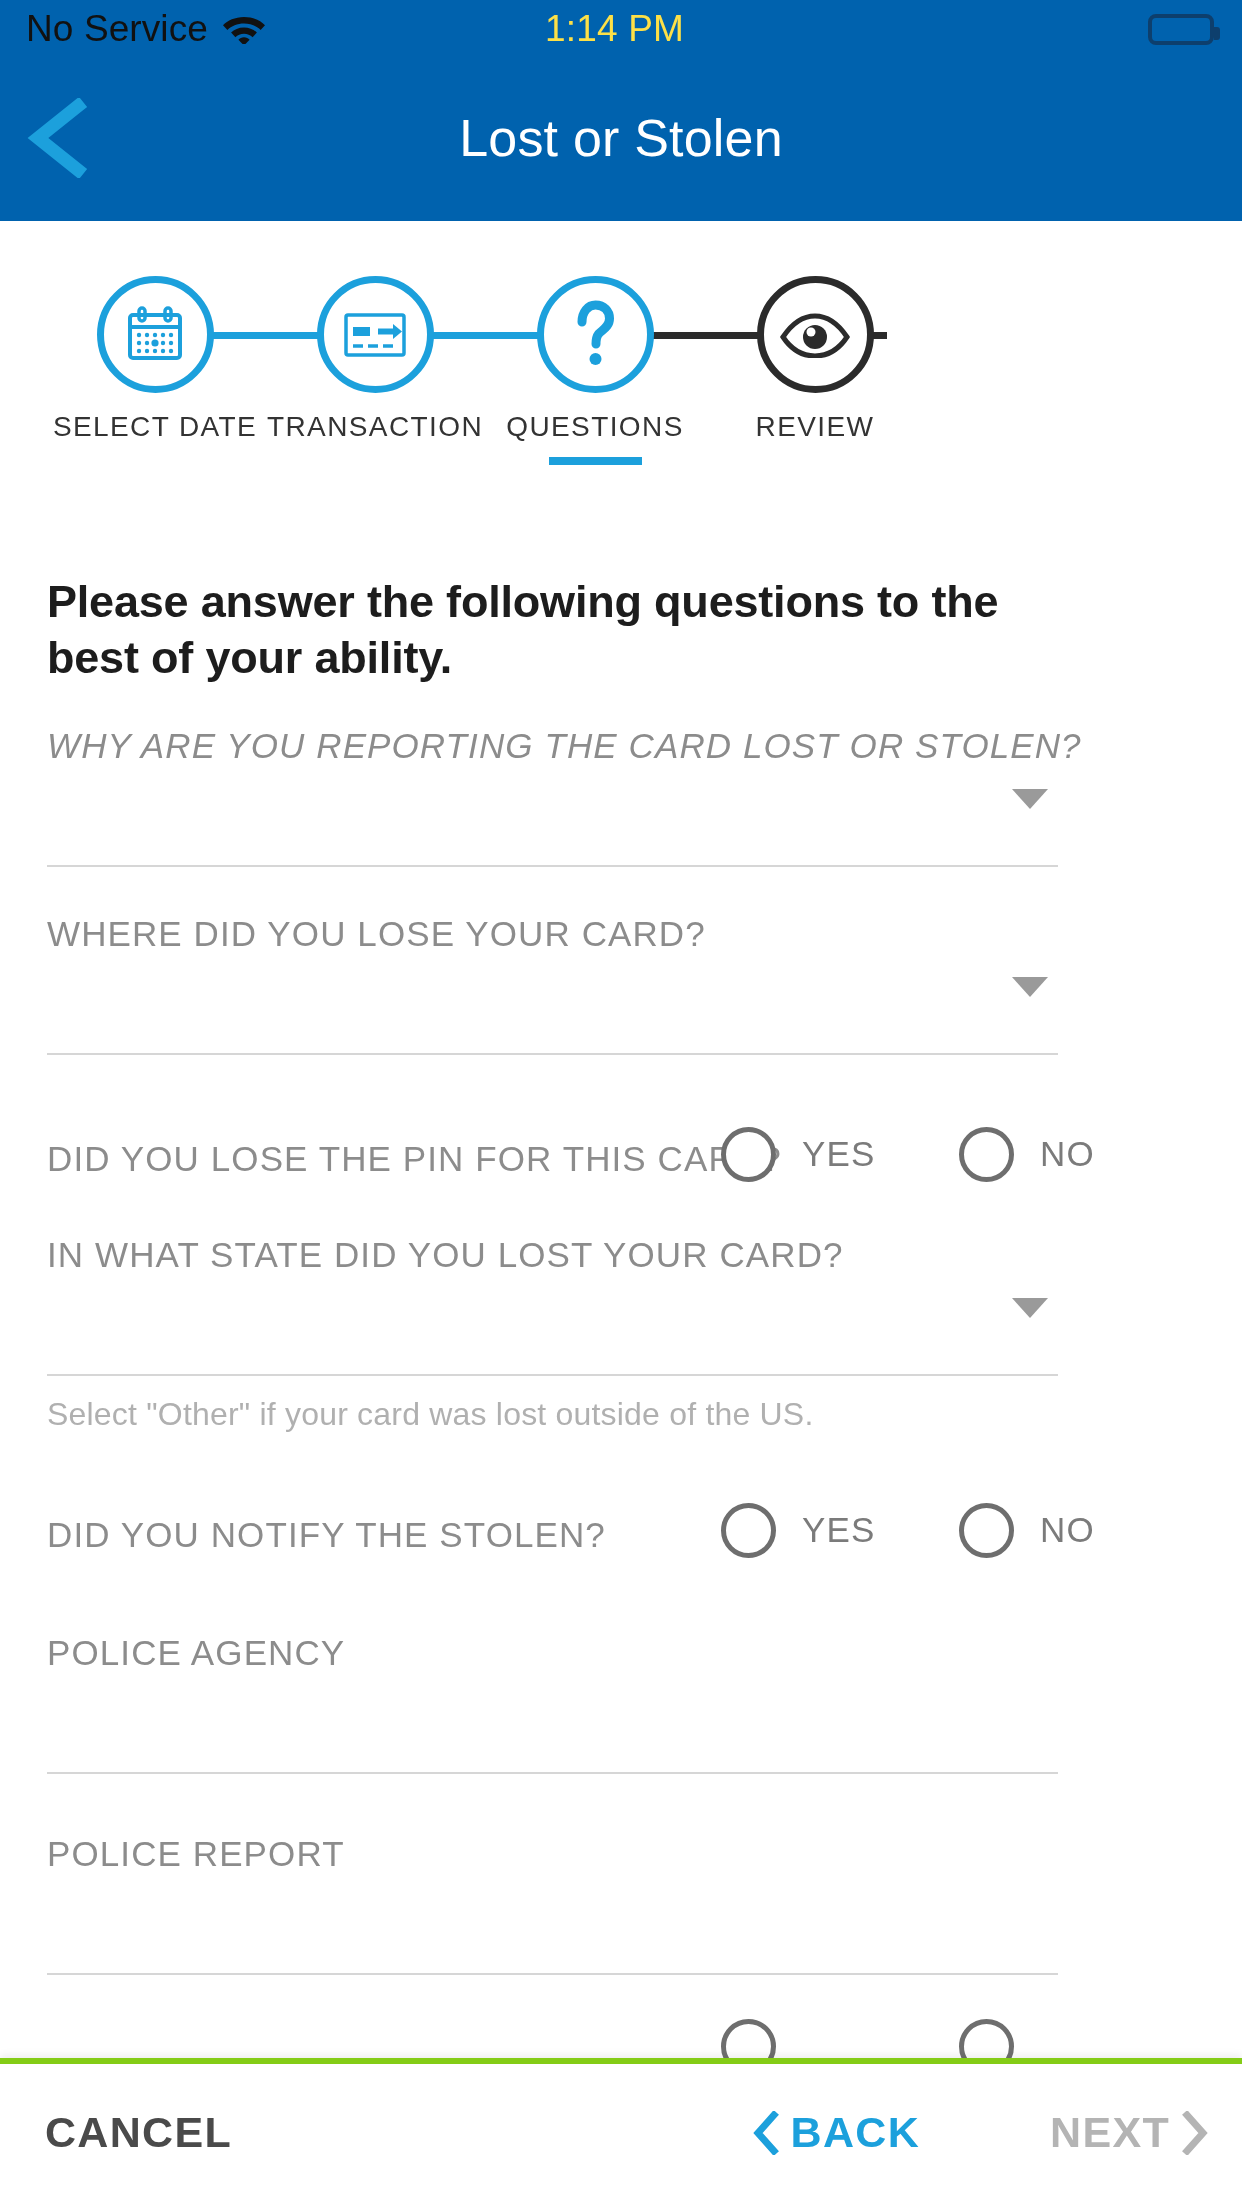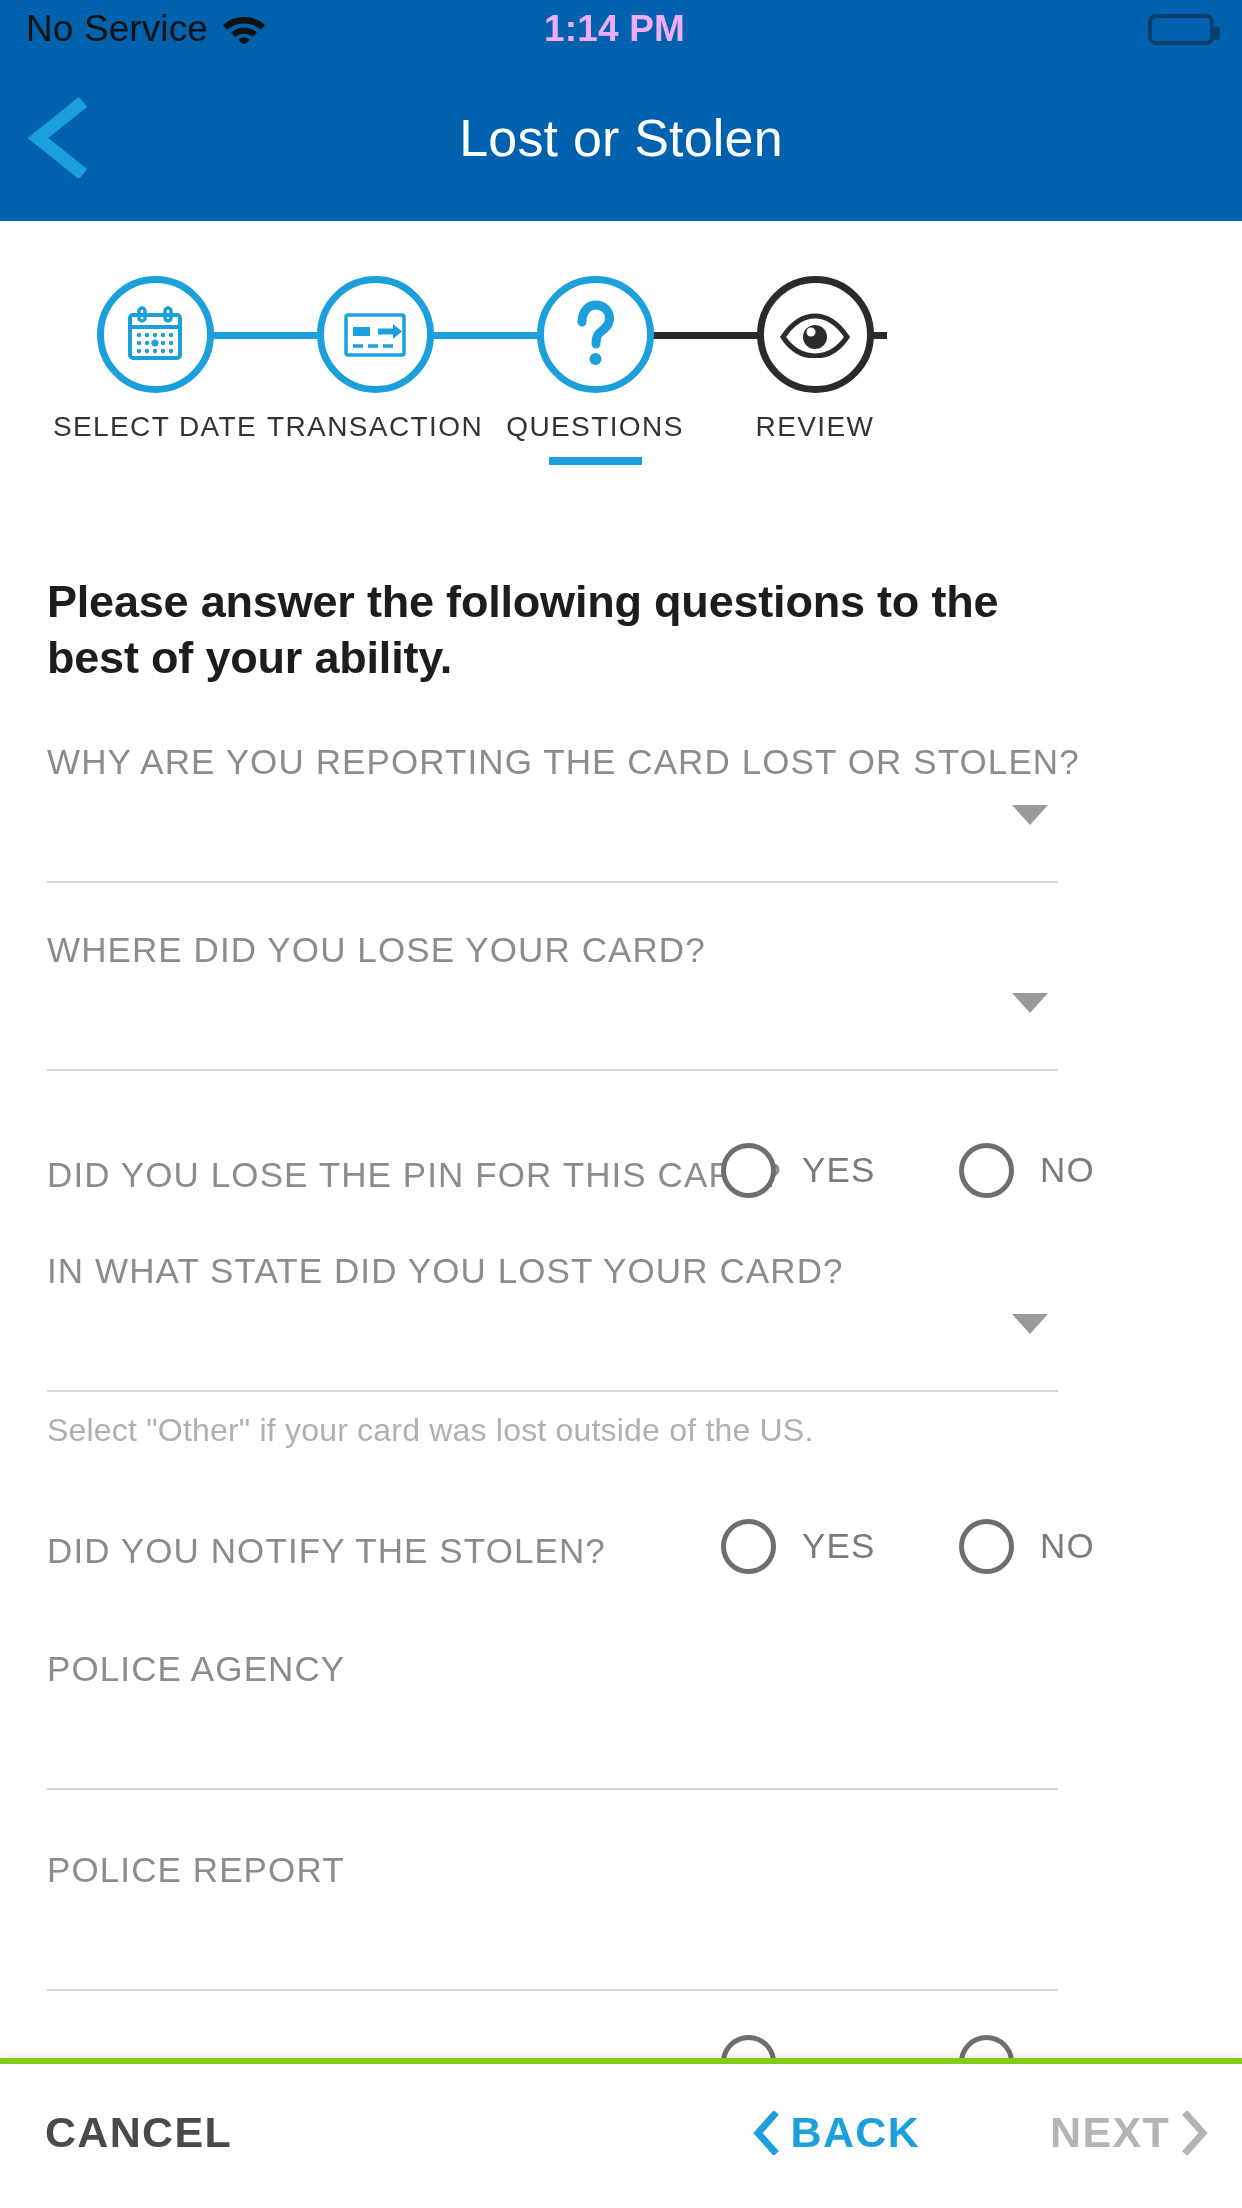--- a/index.html
+++ b/index.html
@@ -41,23 +41,23 @@
     color: #111111;
     font-size: 37px;
     font-weight: 400;
     letter-spacing: 0.1px;
   }
   .wifi-icon { display: block; }
   .status-time {
     position: absolute;
     left: 0; right: 13px;
     text-align: center;
-    color: #f0abfc;
+    color: #fde047;
     font-size: 37px;
-    font-weight: 700;
+    font-weight: 400;
     letter-spacing: 0.2px;
   }
   .status-right {
     position: absolute;
     right: 28px;
     display: flex;
     align-items: center;
   }
   .battery {
     position: relative;
@@ -383,21 +383,21 @@
         </svg>
       </div>
       <div class="step-label">REVIEW</div>
     </div>
   </div>
 
   <div class="content">
 
     <div class="heading">Please answer the following questions to the best of your ability.</div>
 
-    <div class="field" style="margin-top:56px; height:141px;">
+    <div class="field" style="margin-top:40px; height:141px;font-style:italic;">
       <div class="field-label">WHY ARE YOU REPORTING THE CARD LOST OR STOLEN?</div>
       <div class="caret" style="top:63px;"></div>
       <div class="field-underline" style="position:absolute; bottom:0;"></div>
     </div>
 
     <div class="field" style="margin-top:47px; height:141px;">
       <div class="field-label">WHERE DID YOU LOSE YOUR CARD?</div>
       <div class="caret" style="top:63px;"></div>
       <div class="field-underline" style="position:absolute; bottom:0;"></div>
     </div>

